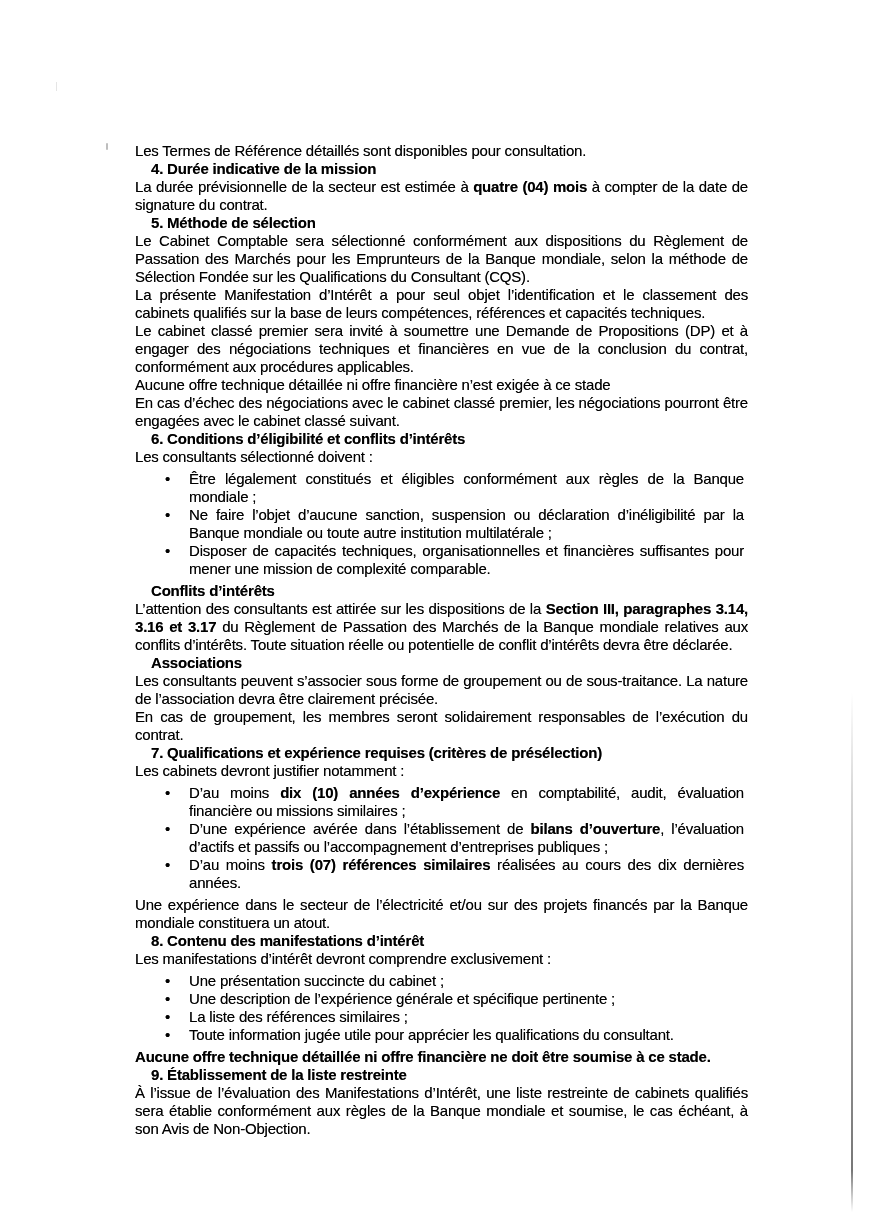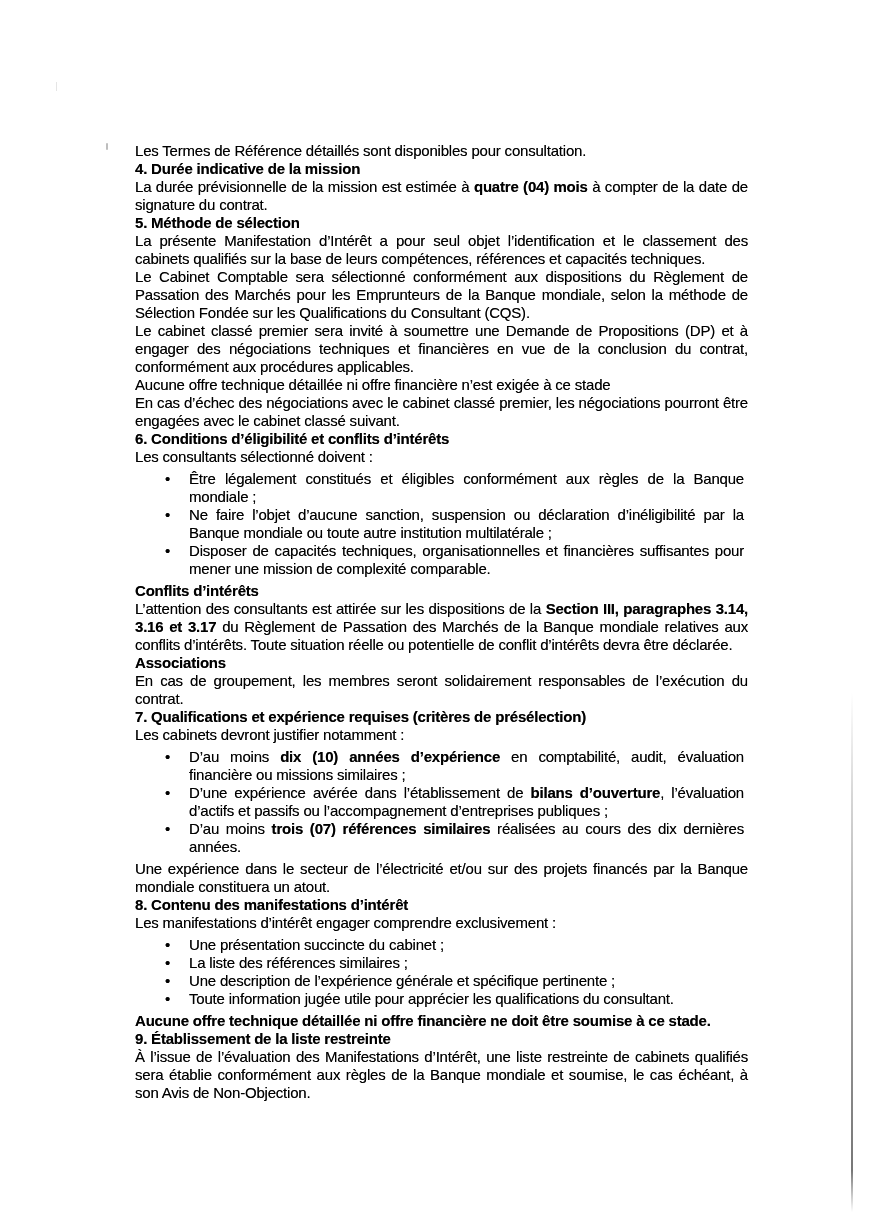--- a/index.html
+++ b/index.html
@@ -31,20 +31,21 @@
     text-align: justify;
     text-shadow: 0 0 0.5px rgba(0,0,0,0.55);
   }
   .para, .heading {
     margin: 0;
     padding: 0;
   }
   .heading {
     font-weight: bold;
     text-align: left;
+    margin-left: 16px;
   }
   b { font-weight: bold; }
   ul.bullets {
     margin: 4px;
     padding: 0;
     list-style: none;
   }
   ul.bullets li {
     position: relative;
     padding-left: 50px;
@@ -88,52 +89,53 @@
     background: rgba(170,170,170,0.30);
   }
 </style>
 </head>
 <body>
 
 <div class="page">
   <div class="content">
       <p class="para"><span>Les Termes de Référence détaillés sont disponibles pour consultation.</span></p>
       <p class="heading"><b>4. Durée indicative de la mission</b></p>
-      <p class="para"><span>La durée prévisionnelle de la mission est estimée à </span><b>quatre (04) mois</b><span> à compter de la date de signature du contrat.</span></p>
+      <p class="para"><span>La durée prévisionnelle de la secteur est estimée à </span><b>quatre (04) mois</b><span> à compter de la date de signature du contrat.</span></p>
       <p class="heading"><b>5. Méthode de sélection</b></p>
+      <p class="para"><span>Le Cabinet Comptable sera sélectionné conformément aux dispositions du Règlement de Passation des Marchés pour les Emprunteurs de la Banque mondiale, selon la méthode de Sélection Fondée sur les Qualifications du Consultant (CQS).</span></p>
       <p class="para"><span>La présente Manifestation d’Intérêt a pour seul objet l’identification et le classement des cabinets qualifiés sur la base de leurs compétences, références et capacités techniques.</span></p>
-      <p class="para"><span>Le Cabinet Comptable sera sélectionné conformément aux dispositions du Règlement de Passation des Marchés pour les Emprunteurs de la Banque mondiale, selon la méthode de Sélection Fondée sur les Qualifications du Consultant (CQS).</span></p>
       <p class="para"><span>Le cabinet classé premier sera invité à soumettre une Demande de Propositions (DP) et à engager des négociations techniques et financières en vue de la conclusion du contrat, conformément aux procédures applicables.</span></p>
       <p class="para"><span>Aucune offre technique détaillée ni offre financière n’est exigée à ce stade</span></p>
       <p class="para"><span>En cas d’échec des négociations avec le cabinet classé premier, les négociations pourront être engagées avec le cabinet classé suivant.</span></p>
       <p class="heading"><b>6. Conditions d’éligibilité et conflits d’intérêts</b></p>
       <p class="para"><span>Les consultants sélectionné doivent :</span></p>
       <ul class="bullets">
         <li><span>Être légalement constitués et éligibles conformément aux règles de la Banque mondiale ;</span></li>
         <li><span>Ne faire l’objet d’aucune sanction, suspension ou déclaration d’inéligibilité par la Banque mondiale ou toute autre institution multilatérale ;</span></li>
         <li><span>Disposer de capacités techniques, organisationnelles et financières suffisantes pour mener une mission de complexité comparable.</span></li>
       </ul>
       <p class="heading"><b>Conflits d’intérêts</b></p>
       <p class="para"><span>L’attention des consultants est attirée sur les dispositions de la </span><b>Section III, paragraphes 3.14, 3.16 et 3.17</b><span> du Règlement de Passation des Marchés de la Banque mondiale relatives aux conflits d’intérêts. Toute situation réelle ou potentielle de conflit d’intérêts devra être déclarée.</span></p>
       <p class="heading"><b>Associations</b></p>
+      <p class="para"><span>Les consultants peuvent s’associer sous forme de groupement ou de sous-traitance. La nature de l’association devra être clairement précisée.</span></p>
       <p class="para"><span>En cas de groupement, les membres seront solidairement responsables de l’exécution du contrat.</span></p>
       <p class="heading"><b>7. Qualifications et expérience requises (critères de présélection)</b></p>
       <p class="para"><span>Les cabinets devront justifier notamment :</span></p>
       <ul class="bullets">
         <li><span>D’au moins </span><b>dix (10) années d’expérience</b><span> en comptabilité, audit, évaluation financière ou missions similaires ;</span></li>
         <li><span>D’une expérience avérée dans l’établissement de </span><b>bilans d’ouverture</b><span>, l’évaluation d’actifs et passifs ou l’accompagnement d’entreprises publiques ;</span></li>
         <li><span>D’au moins </span><b>trois (07) références similaires</b><span> réalisées au cours des dix dernières années.</span></li>
       </ul>
       <p class="para"><span>Une expérience dans le secteur de l’électricité et/ou sur des projets financés par la Banque mondiale constituera un atout.</span></p>
       <p class="heading"><b>8. Contenu des manifestations d’intérêt</b></p>
-      <p class="para"><span>Les manifestations d’intérêt engager comprendre exclusivement :</span></p>
+      <p class="para"><span>Les manifestations d’intérêt devront comprendre exclusivement :</span></p>
       <ul class="bullets">
         <li><span>Une présentation succincte du cabinet ;</span></li>
+        <li><span>Une description de l’expérience générale et spécifique pertinente ;</span></li>
         <li><span>La liste des références similaires ;</span></li>
-        <li><span>Une description de l’expérience générale et spécifique pertinente ;</span></li>
         <li><span>Toute information jugée utile pour apprécier les qualifications du consultant.</span></li>
       </ul>
       <p class="para"><b>Aucune offre technique détaillée ni offre financière ne doit être soumise à ce stade.</b></p>
       <p class="heading"><b>9. Établissement de la liste restreinte</b></p>
       <p class="para"><span>À l’issue de l’évaluation des Manifestations d’Intérêt, une liste restreinte de cabinets qualifiés sera établie conformément aux règles de la Banque mondiale et soumise, le cas échéant, à son Avis de Non-Objection.</span></p>
     </div>
   <div class="scan-line"></div>
   <div class="speck-1"></div>
   <div class="speck-2"></div>
 </div>

